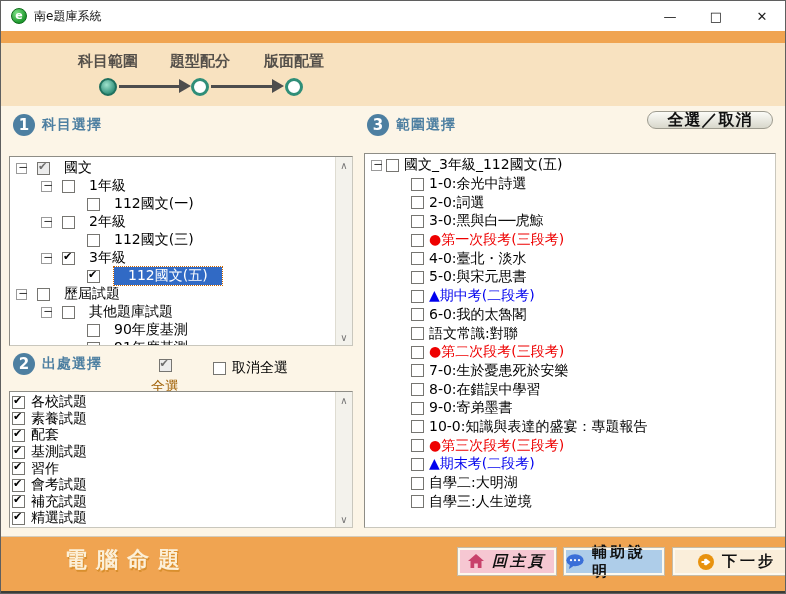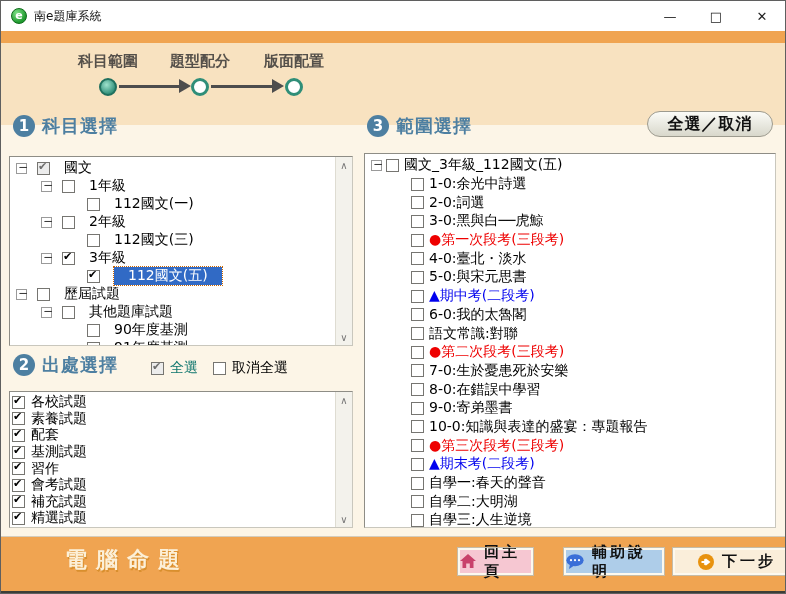--- a/index.html
+++ b/index.html
@@ -15,32 +15,32 @@
   .app-icon { width:16px; height:16px; margin-left:10px; border-radius:50%;
     background:radial-gradient(circle at 35% 30%, #7ee086, #1f9a2e 70%); border:1px solid #0d6b1a;
     color:#fff; font-size:11px; font-weight:bold; line-height:14px; text-align:center; }
   .app-title { margin-left:7px; font-size:12px; color:#111; }
   .win-controls { position:absolute; right:0; top:0; height:30px; display:flex; }
   .win-btn { width:46px; height:30px; display:flex; align-items:center; justify-content:center;
     font-size:13px; color:#222; cursor:default; }
 
   
   .strip { position:absolute; left:0; top:30px; width:100%; height:12px; background:#F0A451; }
-  .steps { position:absolute; left:0; top:42px; width:100%; height:82px; background:#F8E2C0; }
+  .steps { position:absolute; left:0; top:42px; width:100%; height:63px; background:#F8E2C0; }
   .step-label { position:absolute; top:9px; width:80px; text-align:center; font-size:15px; font-weight:bold; color:#55504a; }
   .s-circle { position:absolute; top:35px; width:18px; height:18px; border-radius:50%; background:#fff; border:3px solid #2F8E78; }
   .s-circle.active { background:radial-gradient(circle at 40% 35%, #9fe2cd, #2F8E78 75%); border:2px solid #20705e; }
   .s-line { position:absolute; top:42px; height:3px; background:#4d4d4d; }
   .s-head { position:absolute; top:36px; width:0; height:0; border-top:7px solid transparent; border-bottom:7px solid transparent; border-left:12px solid #4d4d4d; }
 
   
   .sec-head { position:absolute; display:flex; align-items:center; gap:7px; }
   .sec-num { width:22px; height:22px; border-radius:50%; background:#4D7FA1; color:#fff; font-size:15px;
     font-weight:bold; display:flex; align-items:center; justify-content:center; }
-  .sec-title { font-size:18px; font-weight:bold; color:#4D7FA1; letter-spacing:1px; }
+  .sec-title { font-size:14px; font-weight:bold; color:#4D7FA1; letter-spacing:1px; }
 
   
   .panel { position:absolute; background:#fff; border:1px solid #8e8d86; border-right-color:#c9c7bd; border-bottom-color:#c9c7bd; display:flex; }
   .panel-inner { flex:1; overflow:hidden; padding:2px 0 0 2px; }
   .vscroll { width:17px; background:#f3f2ec; border-left:1px solid #dedcd2; display:flex; flex-direction:column; justify-content:space-between; }
   .sbtn { height:16px; display:flex; align-items:center; justify-content:center; font-size:10px; color:#777; background:#f3f2ec; }
 
   
   .trow { display:flex; align-items:center; white-space:nowrap; font-size:14px; color:#000; }
   .tree-left .trow { height:18px; }
@@ -57,24 +57,24 @@
   .lvl-0 { padding-left:4px; } .lvl-1 { padding-left:29px; } .lvl-2 { padding-left:54px; }
   .c-red .tlabel { color:#EE0000; } .c-blue .tlabel { color:#0000EE; }
   .sel .tlabel { background:#316AC5; color:#fff; outline:1px dotted #cc6600; padding:0 14px; }
 
   .src-row { display:flex; align-items:center; height:16.6px; font-size:14px; }
   .src-row .cb { margin-right:6px; }
 
   
   .hdr-cb { position:absolute; display:flex; align-items:center; gap:6px; font-size:14px; }
   .hdr-cb .cb { margin:0; }
-  .hdr-cb.disabled { color:#0f766e; }
-
-  
-  .pill-btn { position:absolute; width:126px; height:26px; border-radius:13px;
+  .hdr-cb.disabled { color:#a16207;flex-direction:column; }
+
+  
+  .pill-btn { position:absolute; width:126px; height:18px; border-radius:13px;
     background:linear-gradient(#fbfbf7, #d8d7cb); border:1px solid #9d9b8f;
     font-size:16px; font-weight:bold; color:#111; display:flex; align-items:center; justify-content:center; letter-spacing:1px; }
 
   
   .footer { position:absolute; left:0; top:535px; width:100%; height:55px; background:#F0A451; border-top:1px solid #d3ccbd; }
   .brand { position:absolute; left:64px; top:8px; font-size:22px; font-weight:bold; color:#FCF0D8;
     letter-spacing:9px; text-shadow:1px 2px 0 #d98f2e; }
   .fbtn { position:absolute; top:11px; height:27px; border:2px solid #fdf9ef; outline:1px solid #c4bca9;
     display:flex; align-items:center; justify-content:center; gap:8px; font-size:15px; font-weight:bold; color:#111; letter-spacing:3px; }
   .fbtn svg { flex:none; }
@@ -321,39 +321,34 @@
           <span class="tlabel">●第三次段考(三段考)</span>
         </div>
         <div class="trow lvl-1 cb-unchecked c-blue">
           <span class="exp"></span>
           <span class="cb"></span>
           <span class="tlabel">▲期末考(二段考)</span>
         </div>
         <div class="trow lvl-1 cb-unchecked">
           <span class="exp"></span>
           <span class="cb"></span>
-          <span class="tlabel">自學一:春天的聲音</span>
-        </div>
-        <div class="trow lvl-1 cb-unchecked">
-          <span class="exp"></span>
-          <span class="cb"></span>
           <span class="tlabel">自學二:大明湖</span>
         </div>
         <div class="trow lvl-1 cb-unchecked">
           <span class="exp"></span>
           <span class="cb"></span>
           <span class="tlabel">自學三:人生逆境</span>
         </div>
       </div>
   </div>
 
   <div class="footer">
     <div class="brand">電腦命題</div>
 
-    <div class="fbtn" style="left:457px; width:75px; background:#F6C7D2;">
+    <div class="fbtn" style="left:457px; width:98px; background:#F6C7D2;font-style:italic;">
       <svg width="16" height="15" viewBox="0 0 16 15">
         <path d="M8 0 L16 7 H13.5 V14 H9.8 V9.4 H6.2 V14 H2.5 V7 H0 Z" fill="#C8416B"></path>
       </svg>
       <span>回主頁</span>
     </div>
 
     <div class="fbtn" style="left:563px; width:100px; background:#AECDE9;">
       <svg width="18" height="15" viewBox="0 0 18 15">
         <ellipse cx="9" cy="6.2" rx="8.6" ry="6" fill="#3A6FD8"></ellipse>
         <path d="M4 10 L3 15 L9 11 Z" fill="#3A6FD8"></path>

